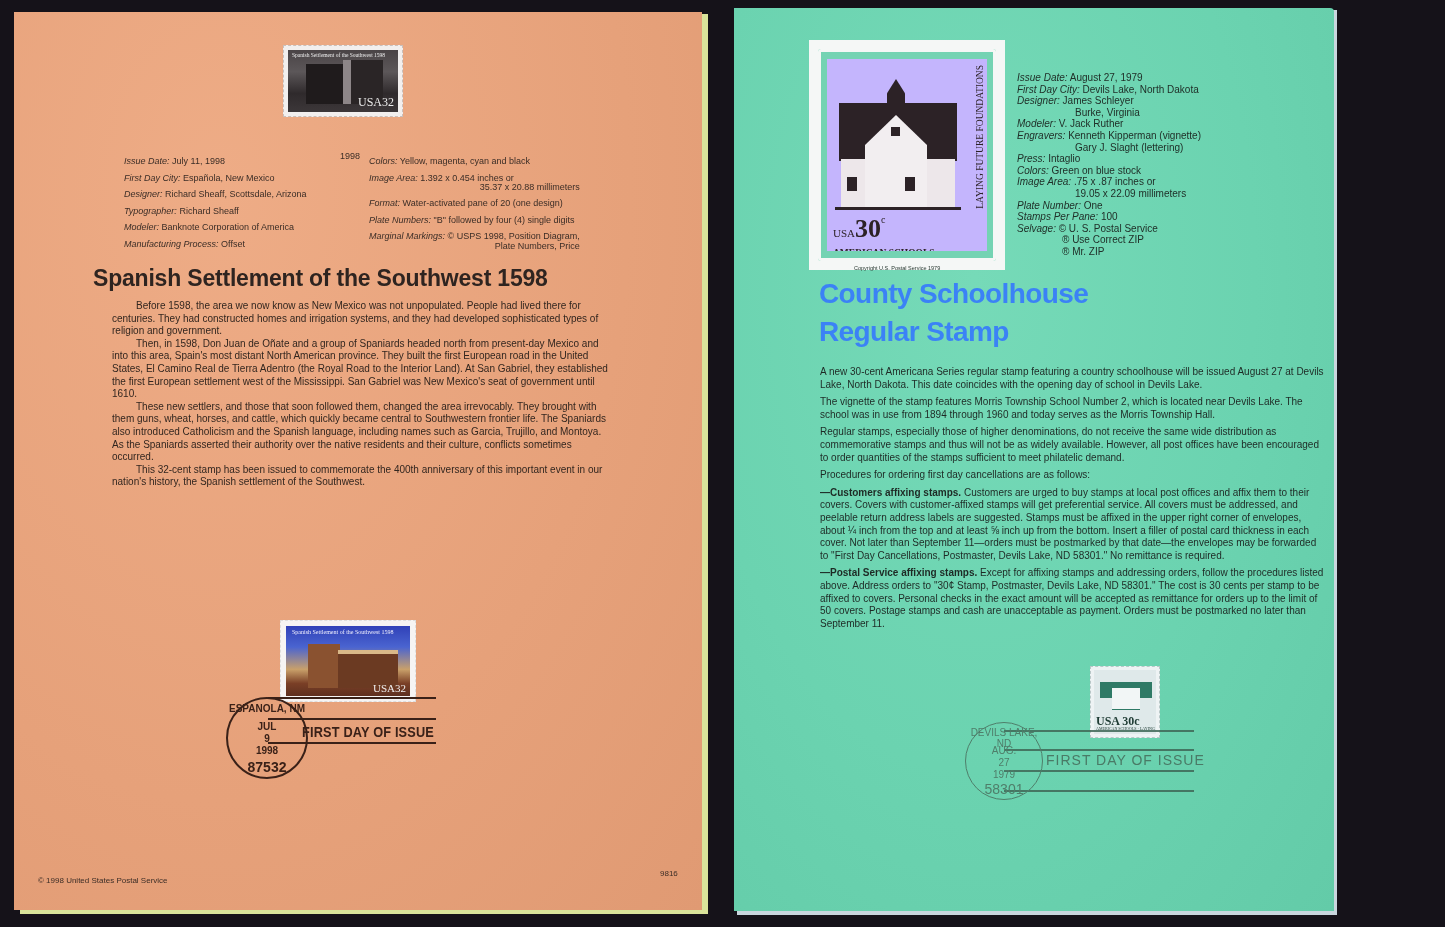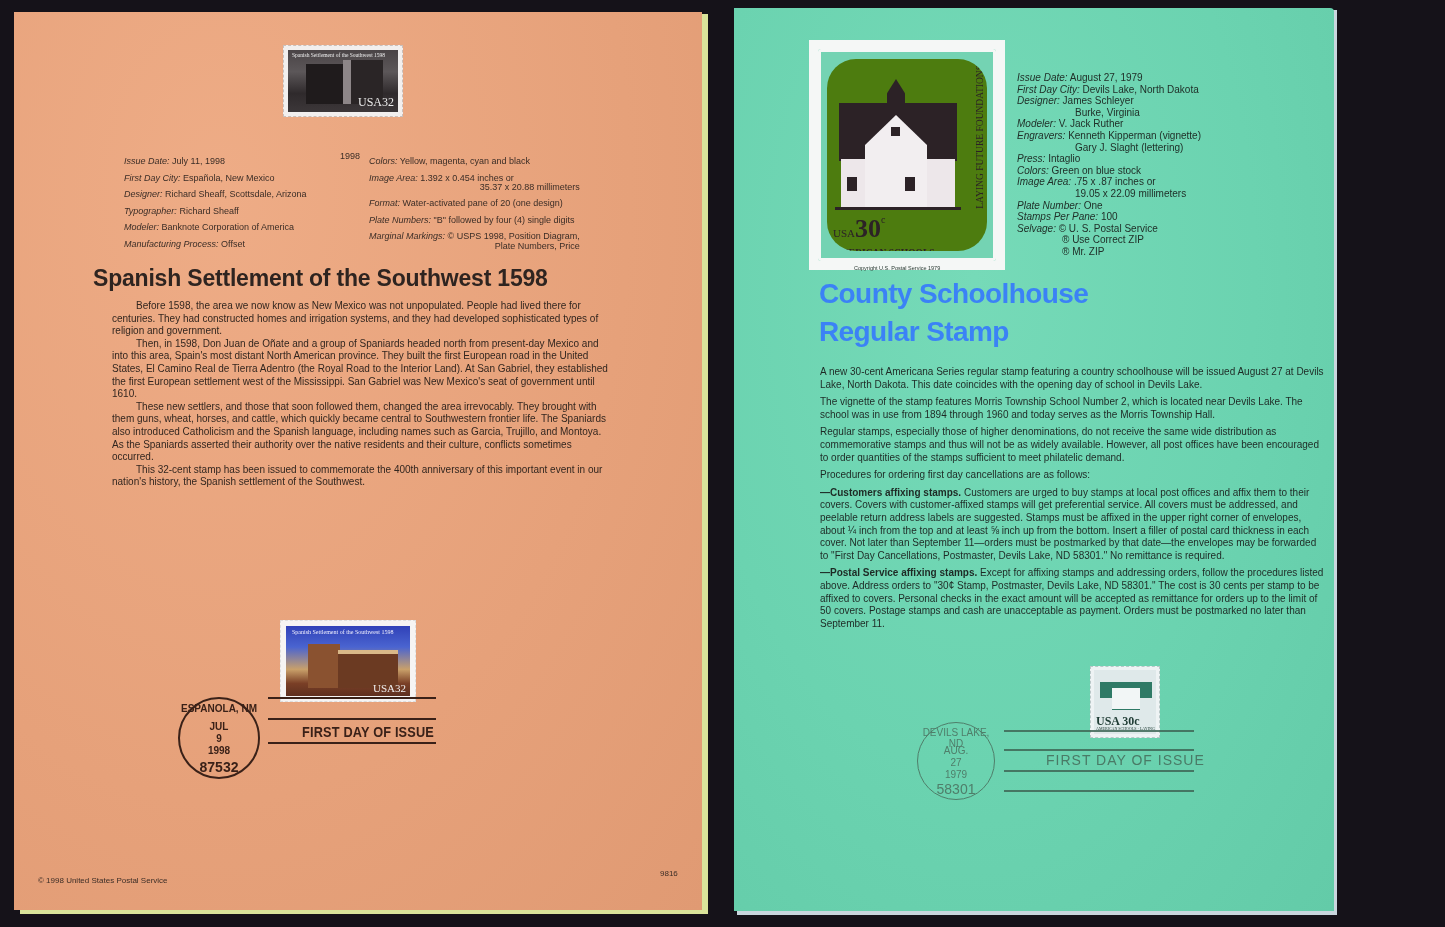--- a/index.html
+++ b/index.html
@@ -47,21 +47,21 @@
   .fdc-stamp-left .img { width: 100%; height: 100%; position: relative; overflow: hidden;
     background: linear-gradient(180deg, #3041b8 0%, #4a64d0 30%, #c9a06a 62%, #7a3f26 82%, #5e3020 100%); }
   .fdc-stamp-left .cap { position: absolute; top: 3px; left: 6px; font-family: "Liberation Serif", serif; font-size: 6px; color: #f0f0ff; white-space: nowrap; }
   .fdc-stamp-left .b1 { position: absolute; left: 22px; top: 18px; width: 32px; height: 44px; background: #8a5230; }
   .fdc-stamp-left .b2 { position: absolute; left: 52px; top: 24px; width: 60px; height: 38px; background: #6b3a22; border-top: 4px solid #d9b888;}
   .fdc-stamp-left .den { position: absolute; right: 4px; bottom: 2px; font-family: "Liberation Serif", serif; font-size: 11px; color: #eee; }
 
   .cancel-line { position: absolute; height: 2px; background: #3a2118; }
   .fdoi-left { position: absolute; left: 302px; top: 723px; font-size: 15px; font-weight: bold; color: #3a2118; letter-spacing: 0.2px; transform: scaleX(0.85); transform-origin: left; }
 
-  .postmark { position: absolute; border-radius: 50%; text-align: center; }
+  .postmark { position: absolute; border-radius: 50%; text-align: center; margin-left: 48px; }
   .postmark-left { left: 178px; top: 697px; width: 82px; height: 82px; border: 2.5px solid #3a2118; color: #3a2118; }
   .postmark .arc-top { position: absolute; left: 0; right: 0; top: 4px; font-size: 10px; font-weight: bold; }
   .postmark .d1 { position: absolute; left: 0; right: 0; top: 22px; font-size: 10px; font-weight: bold; line-height: 12px; }
   .postmark .zip { position: absolute; left: 0; right: 0; bottom: 2px; font-size: 14px; font-weight: bold; }
 
   .footer-left { position: absolute; left: 38px; top: 876px; font-size: 8px; color: #3b2d26; }
   .pagenum-left { position: absolute; left: 660px; top: 869px; font-size: 8px; color: #3b2d26; }
 
   
   .page-right-under { position: absolute; left: 737px; top: 10px; width: 600px; height: 905px; background: #c9d6de; }
@@ -70,21 +70,21 @@
     background: #6ed6b2;
     background-image: radial-gradient(ellipse at 40% 30%, #76dab8 0%, #6bd3b0 55%, #63cba8 100%);
     border-top-right-radius: 4px;
   }
   .school-stamp {
     position: absolute; left: 809px; top: 40px; width: 196px; height: 230px;
     background: #f5f7f6; padding: 9px;
   }
   .school-stamp .perf { width: 100%; height: 100%; background: #74d3b3; padding: 10px 9px; border-radius: 3px;
     box-shadow: inset 0 0 0 3px #f5f7f6; }
-  .school-stamp .inner { width: 100%; height: 100%; background: #4d7c0f; position: relative; overflow: hidden; border-radius: 29px; }
+  .school-stamp .inner { width: 100%; height: 100%; background: #c4b5fd; position: relative; overflow: hidden; }
   .school-stamp .roof { position: absolute; left: 12px; top: 44px; width: 118px; height: 58px; background: #2c2226; }
   .school-stamp .cupola { position: absolute; left: 60px; top: 20px; width: 18px; height: 26px; background: #2c2226; clip-path: polygon(50% 0, 100% 55%, 100% 100%, 0 100%, 0 55%); }
   .school-stamp .gable { position: absolute; left: 38px; top: 56px; width: 62px; height: 94px; background: #f2eef0; clip-path: polygon(50% 0, 100% 32%, 100% 100%, 0 100%, 0 32%); border-bottom: 2px solid #2c2226; }
   .school-stamp .wing-l { position: absolute; left: 14px; top: 100px; width: 28px; height: 50px; background: #ede7ea; }
   .school-stamp .wing-r { position: absolute; left: 98px; top: 100px; width: 30px; height: 50px; background: #ede7ea; }
   .school-stamp .win { position: absolute; width: 10px; height: 14px; background: #2c2226; }
   .school-stamp .ground { position: absolute; left: 8px; top: 148px; width: 126px; height: 3px; background: #2c2226; }
   .school-stamp .usa { position: absolute; left: 6px; top: 155px; font-family: "Liberation Serif", serif; color: #2c2226; white-space: nowrap; }
   .school-stamp .usa .u { font-size: 11px; }
   .school-stamp .usa .n { font-size: 26px; font-weight: bold; }

